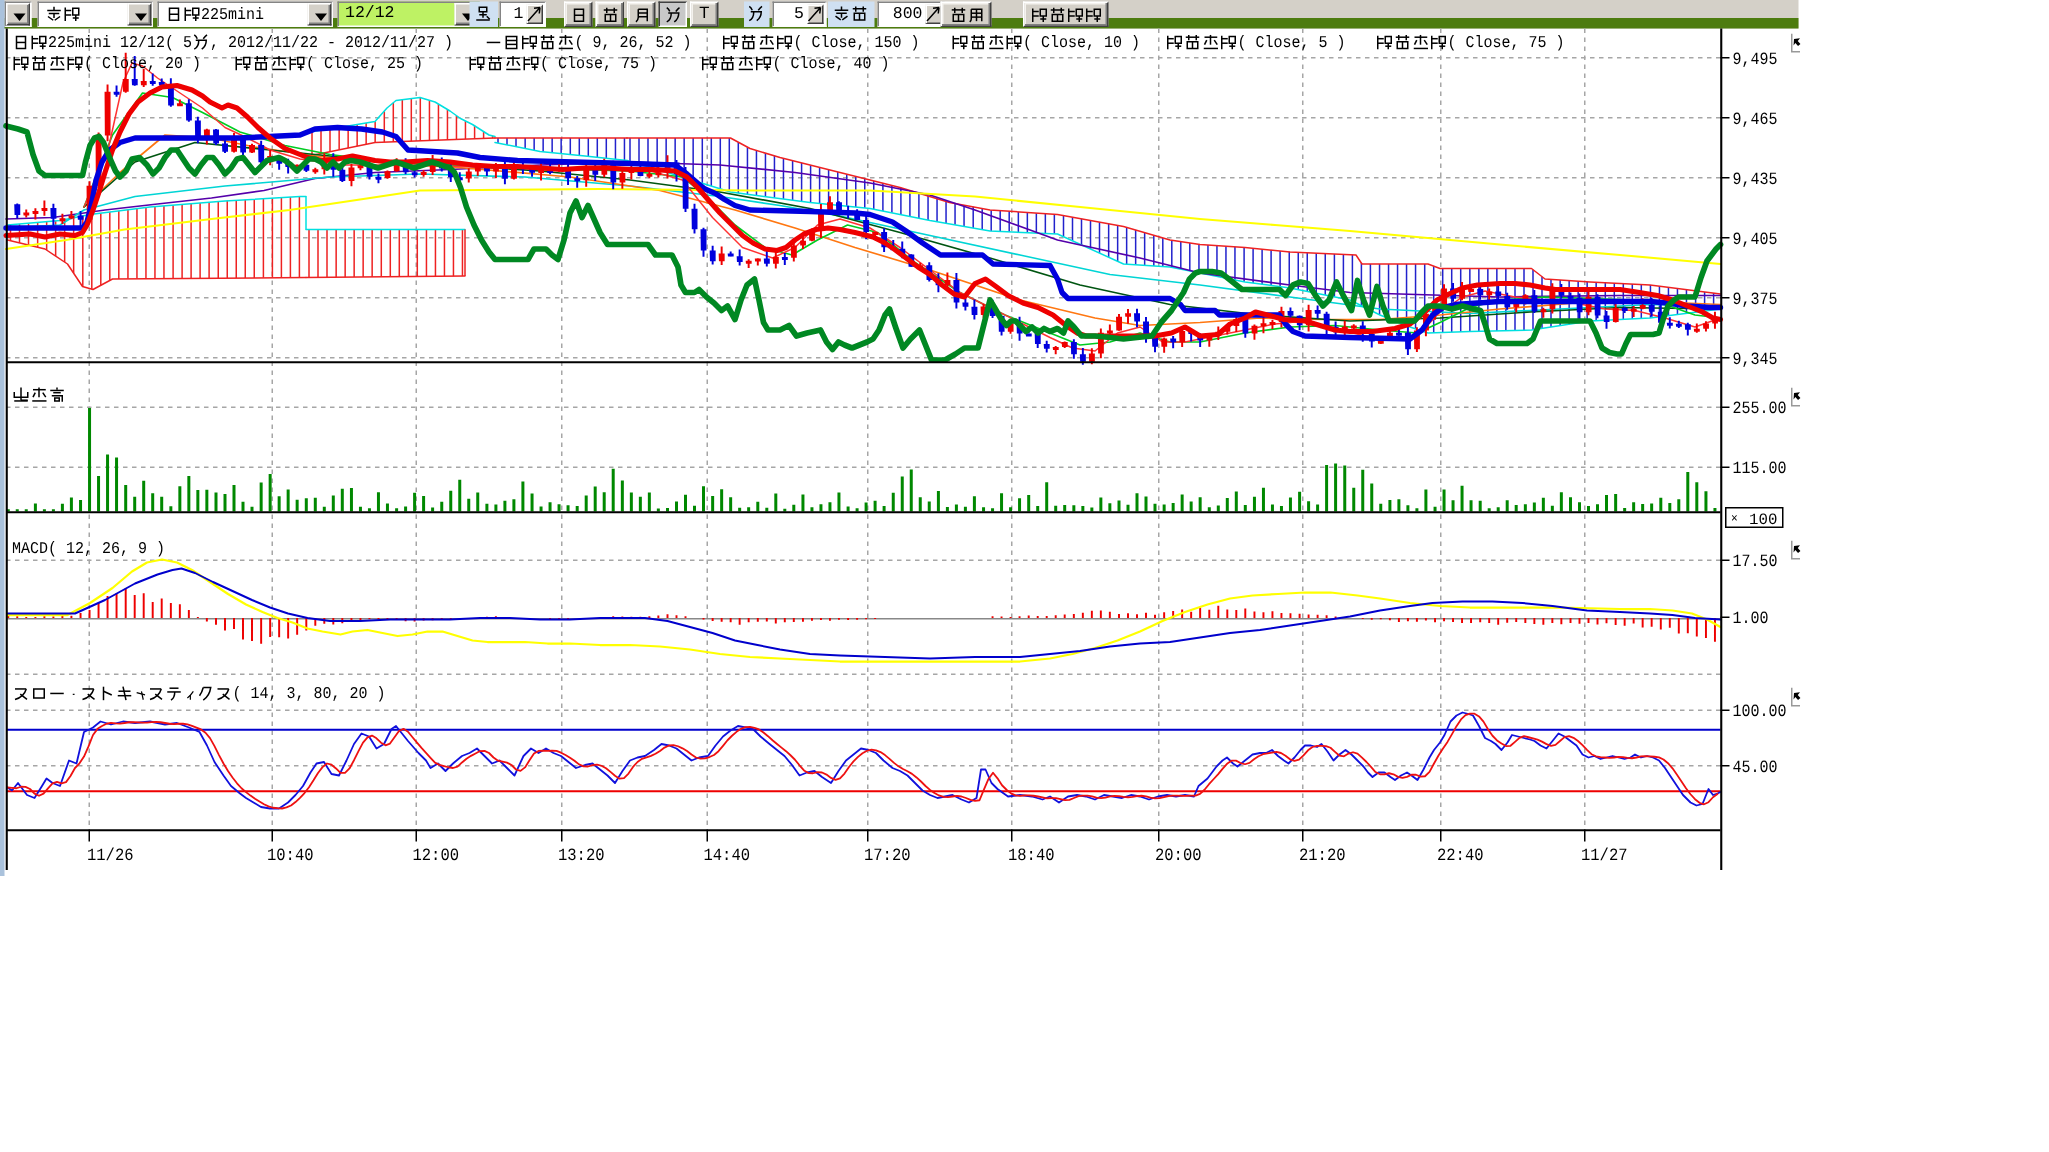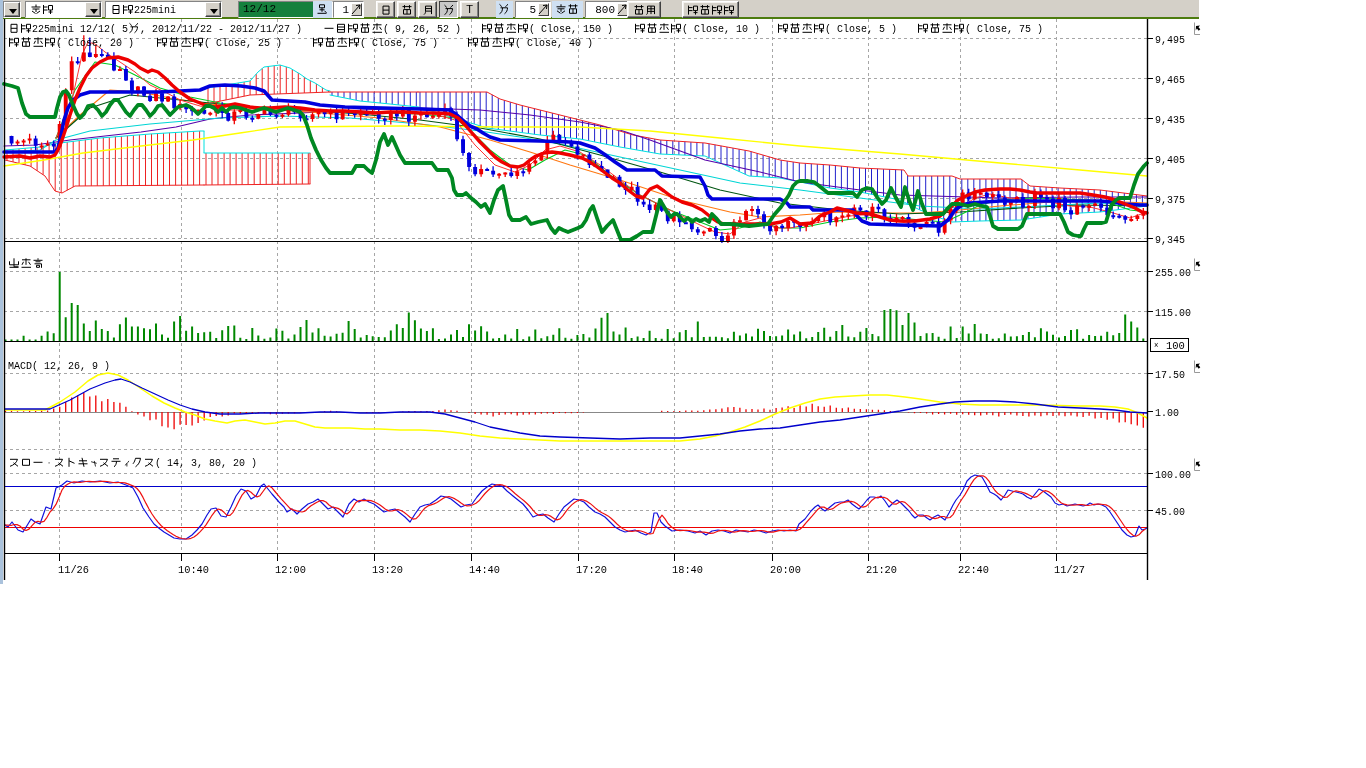--- a/index.html
+++ b/index.html
@@ -1,15 +1,15 @@
 <!DOCTYPE html>
 <html><head><meta charset="utf-8"><style>
 *{margin:0;padding:0;box-sizing:border-box}
 body{width:1366px;height:768px;background:#fff;overflow:hidden;position:relative;font-family:"Liberation Sans",sans-serif}
-#tbar{position:absolute;left:0;top:0;width:1199px;height:19px;background:#d4d0c8;border-bottom:2px solid #4d7c0f}
+#tbar{position:absolute;left:0;top:0;width:1199px;height:19px;background:#d4d0c8;border-bottom:7px solid #4d7c0f}
 #lstrip{position:absolute;left:0;top:0;width:3px;height:584px;background:#aac2dc}
 </style></head><body>
 <div id="tbar">
     <div style="position:absolute;left:3px;top:1px;width:18px;height:17px;background:#fff;border:1px solid;border-color:#848484 #fdfdfd #fdfdfd #848484">
       <div style="position:absolute;right:0px;top:0px;width:16px;height:15px;background:#d4d0c8;border:1px solid;border-color:#fff #404040 #404040 #fff;box-shadow:inset -1px -1px 0 #808080">
         <div style="position:absolute;left:4px;top:6px;width:0;height:0;border:4px solid transparent;border-top:5px solid #000"></div>
       </div>
     </div>
     <div style="position:absolute;left:25px;top:1px;width:77px;height:17px;background:#fff;border:1px solid;border-color:#848484 #fdfdfd #fdfdfd #848484">
       <svg width="59" height="15" style="position:absolute;left:0;top:0">
@@ -47,21 +47,21 @@
           <path d="M6,1.5 H10 V6 H6 Z"></path>
           <path d="M6,8 H10"></path>
           <path d="M8,6 V10"></path>
         </g>
         <text x="28.0" y="10.8" font-family="Liberation Mono, monospace" font-size="11.0px" fill="#000" textLength="42.0" lengthAdjust="spacingAndGlyphs">225mini</text>
       </svg>
       <div style="position:absolute;right:0px;top:0px;width:16px;height:15px;background:#d4d0c8;border:1px solid;border-color:#fff #404040 #404040 #fff;box-shadow:inset -1px -1px 0 #808080">
         <div style="position:absolute;left:4px;top:6px;width:0;height:0;border:4px solid transparent;border-top:5px solid #000"></div>
       </div>
     </div>
-    <div style="position:absolute;left:238px;top:1px;width:95px;height:17px;background:#15803d;border:1px solid;border-color:#848484 #fdfdfd #fdfdfd #848484">
+    <div style="position:absolute;left:225px;top:1px;width:95px;height:17px;background:#bef264;border:1px solid;border-color:#848484 #fdfdfd #fdfdfd #848484">
       <span style="position:absolute;left:4px;top:1px;font:11px 'Liberation Mono',monospace">12/12</span>
       <div style="position:absolute;right:0px;top:0px;width:16px;height:15px;background:#d4d0c8;border:1px solid;border-color:#fff #404040 #404040 #fff;box-shadow:inset -1px -1px 0 #808080">
         <div style="position:absolute;left:4px;top:6px;width:0;height:0;border:4px solid transparent;border-top:5px solid #000"></div>
       </div>
     </div>
     <div style="position:absolute;left:313px;top:1px;width:19px;height:17px;background:#cfe0f2">
       <svg width="19" height="16" style="position:absolute;left:0;top:0">
         <g transform="translate(3.5,2.8) scale(1.000)" stroke="#000" stroke-width="1.00" fill="none">
           <path d="M3,1 H8 V4 H3 Z"></path>
           <path d="M5.5,4 V8"></path>

